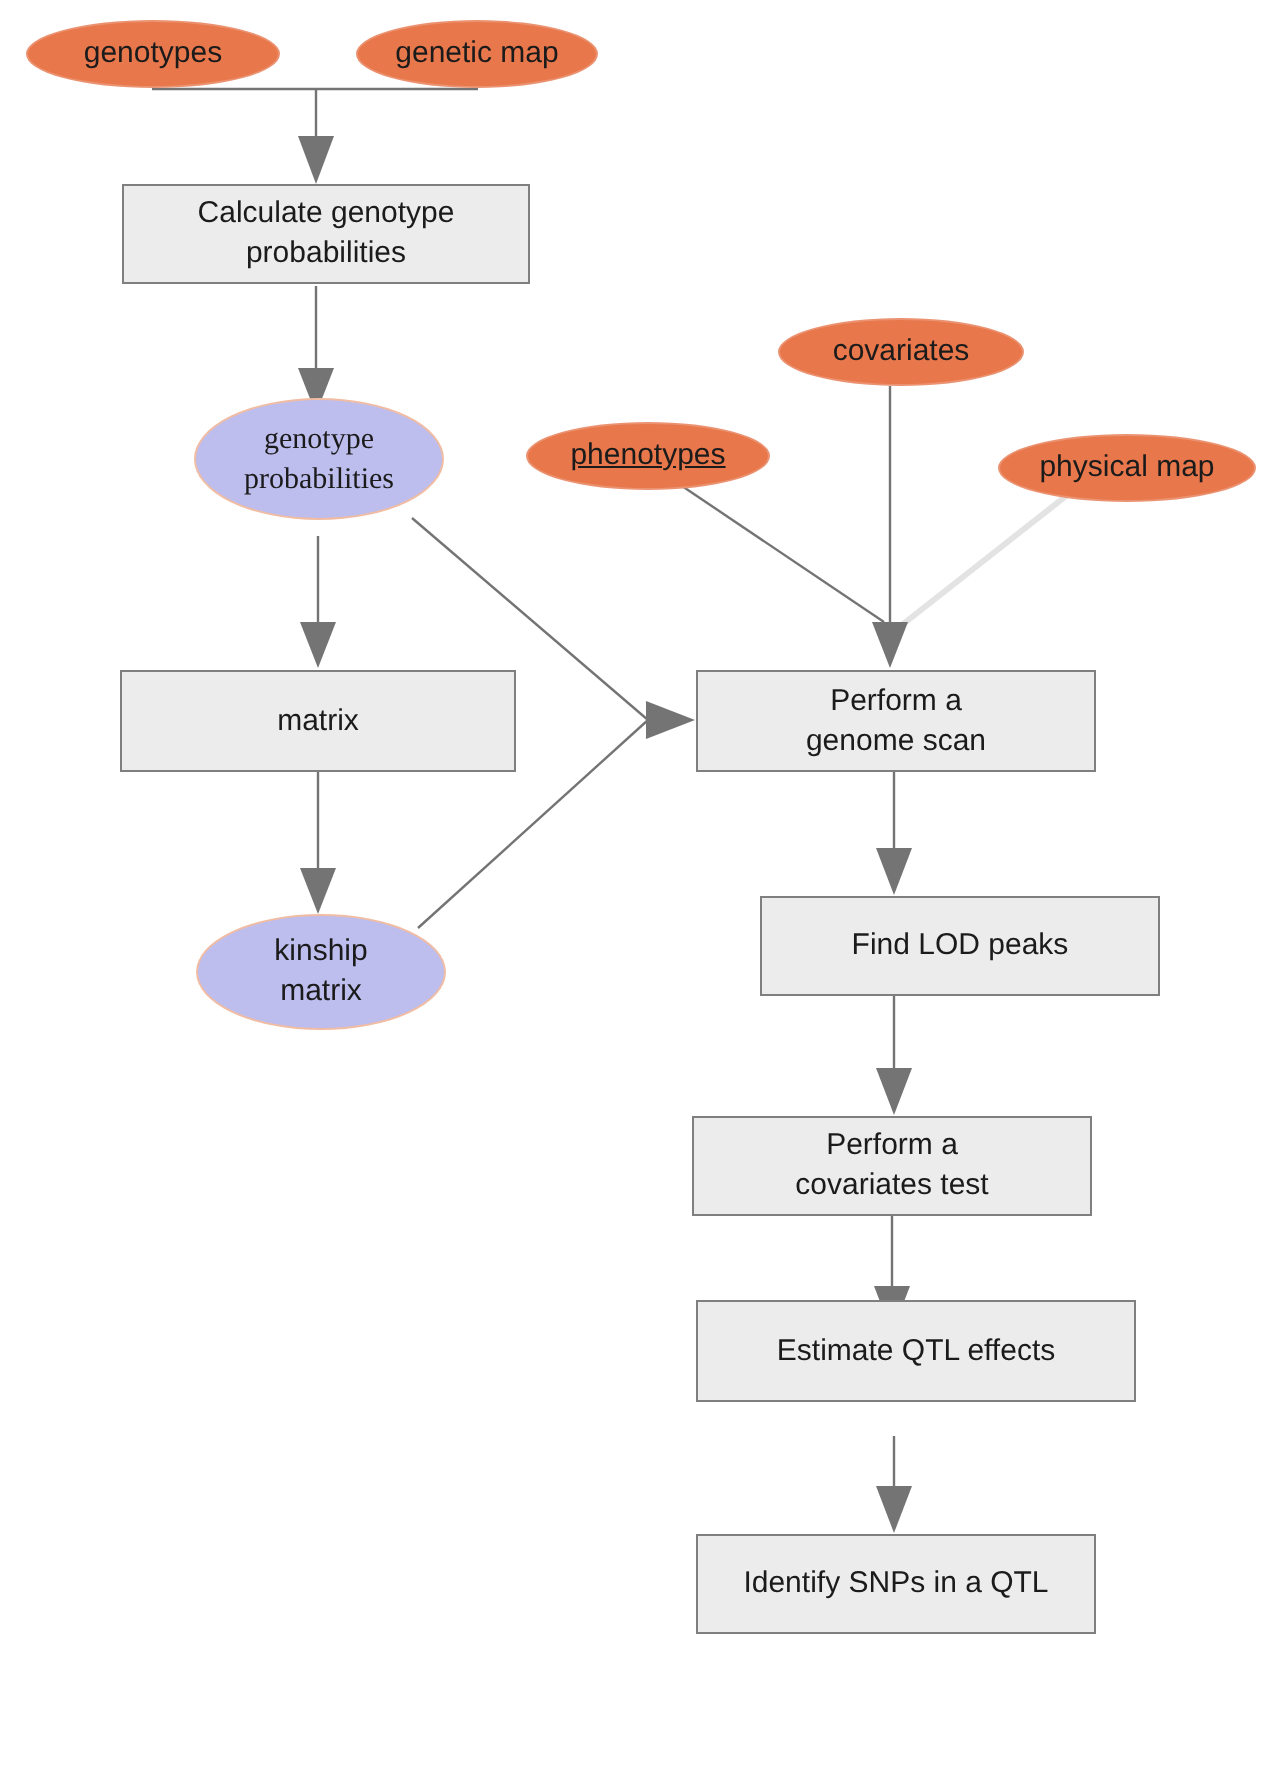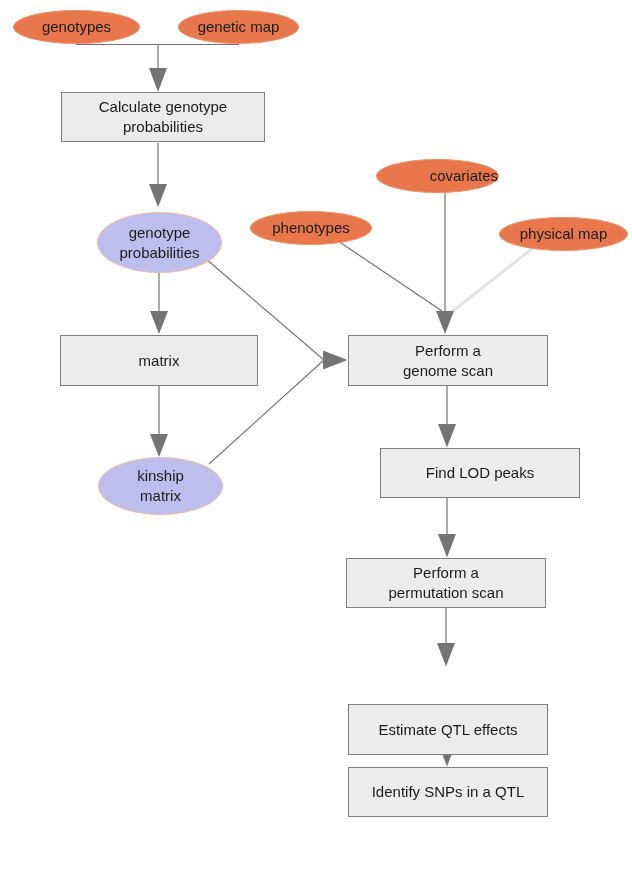--- a/index.html
+++ b/index.html
@@ -80,31 +80,31 @@
     <line class="edge" x1="447" y1="718" x2="447" y2="743"></line>
     <polygon class="ah" points="438,743 456,743 447,766.5"></polygon>
   </svg>
 
   <div class="node ellipse input" style="left:13px;top:10px;width:127px;height:34px;">
     <span>genotypes</span>
   </div>
   <div class="node ellipse input" style="left:178px;top:10px;width:121px;height:34px;text-align:center;">
     <span>genetic map</span>
   </div>
-  <div class="node ellipse input" style="left:376px;top:159px;width:123px;height:34px;align-items:flex-end;">
+  <div class="node ellipse input" style="left:389px;top:159px;width:123px;height:34px;">
     <span>covariates</span>
   </div>
-  <div class="node ellipse input" style="left:250px;top:211px;width:122px;height:34px;">
+  <div class="node ellipse input" style="left:263px;top:211px;width:122px;height:34px;text-decoration:underline;">
     <span>phenotypes</span>
   </div>
   <div class="node ellipse input" style="left:499px;top:217px;width:129px;height:34px;">
     <span>physical map</span>
   </div>
 
-  <div class="node ellipse derived" style="left:97px;top:212px;width:125px;height:61px;">
+  <div class="node ellipse derived" style="left:97px;top:199px;width:125px;height:61px;font-family:Liberation Serif, serif;">
     <span>genotype</span>
     <span>probabilities</span>
   </div>
   <div class="node ellipse derived" style="left:98px;top:457px;width:125px;height:58px;">
     <span>kinship</span>
     <span>matrix</span>
   </div>
 
   <div class="node box" style="left:61px;top:92px;width:204px;height:50px;">
     <span>Calculate genotype</span>
@@ -115,22 +115,22 @@
   </div>
   <div class="node box" style="left:348px;top:335px;width:200px;height:51px;">
     <span>Perform a</span>
     <span>genome scan</span>
   </div>
   <div class="node box" style="left:348px;top:448px;width:200px;height:50px;margin-left:32px;">
     <span>Find LOD peaks</span>
   </div>
   <div class="node box" style="left:346px;top:558px;width:200px;height:50px;">
     <span>Perform a</span>
-    <span>permutation scan</span>
+    <span>covariates test</span>
   </div>
-  <div class="node box" style="left:348px;top:704px;width:200px;height:51px;">
+  <div class="node box" style="left:348px;top:650px;width:220px;height:51px;">
     <span>Estimate QTL effects</span>
   </div>
   <div class="node box" style="left:348px;top:767px;width:200px;height:50px;">
     <span>Identify SNPs in a QTL</span>
   </div>
 
 </div>
 
 </body></html>

